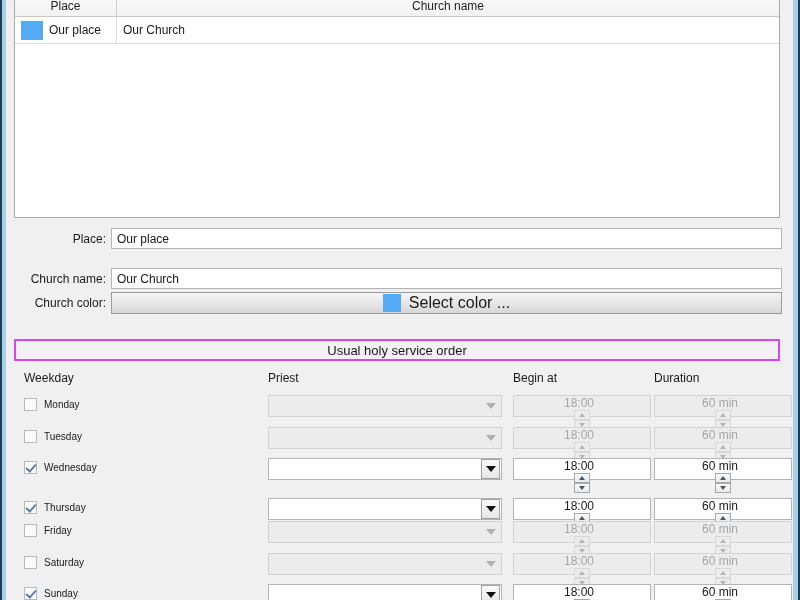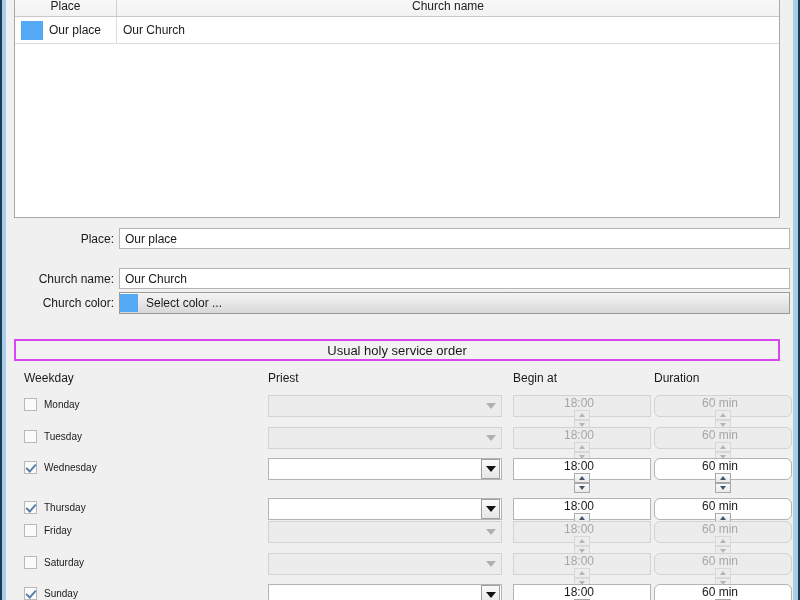--- a/index.html
+++ b/index.html
@@ -106,21 +106,20 @@
   .table-blank { flex: 1; background: #fff; }
 
   
   .frow {
     position: absolute;
     left: 0;
     width: 787px;
     height: 21px;
     display: flex;
     align-items: center;
-    margin-left: 8px;
   }
   .flabel {
     width: 105px;
     text-align: right;
     padding-right: 5px;
     font-size: 12px;
     color: #1a1a1a;
     box-sizing: border-box;
   }
   .finput {
@@ -136,23 +135,23 @@
     color: #1a1a1a;
   }
   .color-button {
     width: 671px;
     height: 22px;
     background: linear-gradient(#f5f5f5, #d8d8d8);
     border: 1px solid #9a9a9a;
     box-sizing: border-box;
     display: flex;
     align-items: center;
-    justify-content: flex-start;
+    justify-content: center;
     gap: 8px;
-    font-size: 12px;
+    font-size: 16px;
     color: #1a1a1a;
   }
   .color-button .swatch-btn {
     width: 18px; height: 18px;
     background: #55aaf5;
   }
 
   
   .section-bar {
     position: absolute;
@@ -256,21 +255,21 @@
     top: 2px;
     height: 22px;
     box-sizing: border-box;
     border: 1px solid #b4b4b4;
     background: #ffffff;
     display: flex;
     align-items: center;
     flex-direction: column;
   }
   .spin.begin { left: 507px; width: 138px; }
-  .spin.dur   { left: 648px; width: 138px; border-radius: 6px; }
+  .spin.dur   { left: 648px; width: 138px; }
   .spin .val {
     flex: 1;
     text-align: right;
     padding-right: 6px;
     font-size: 12px;
     color: #1a1a1a;
   }
   .spin .btns {
     width: 16px; height: 20px;
     margin-right: 1px;

